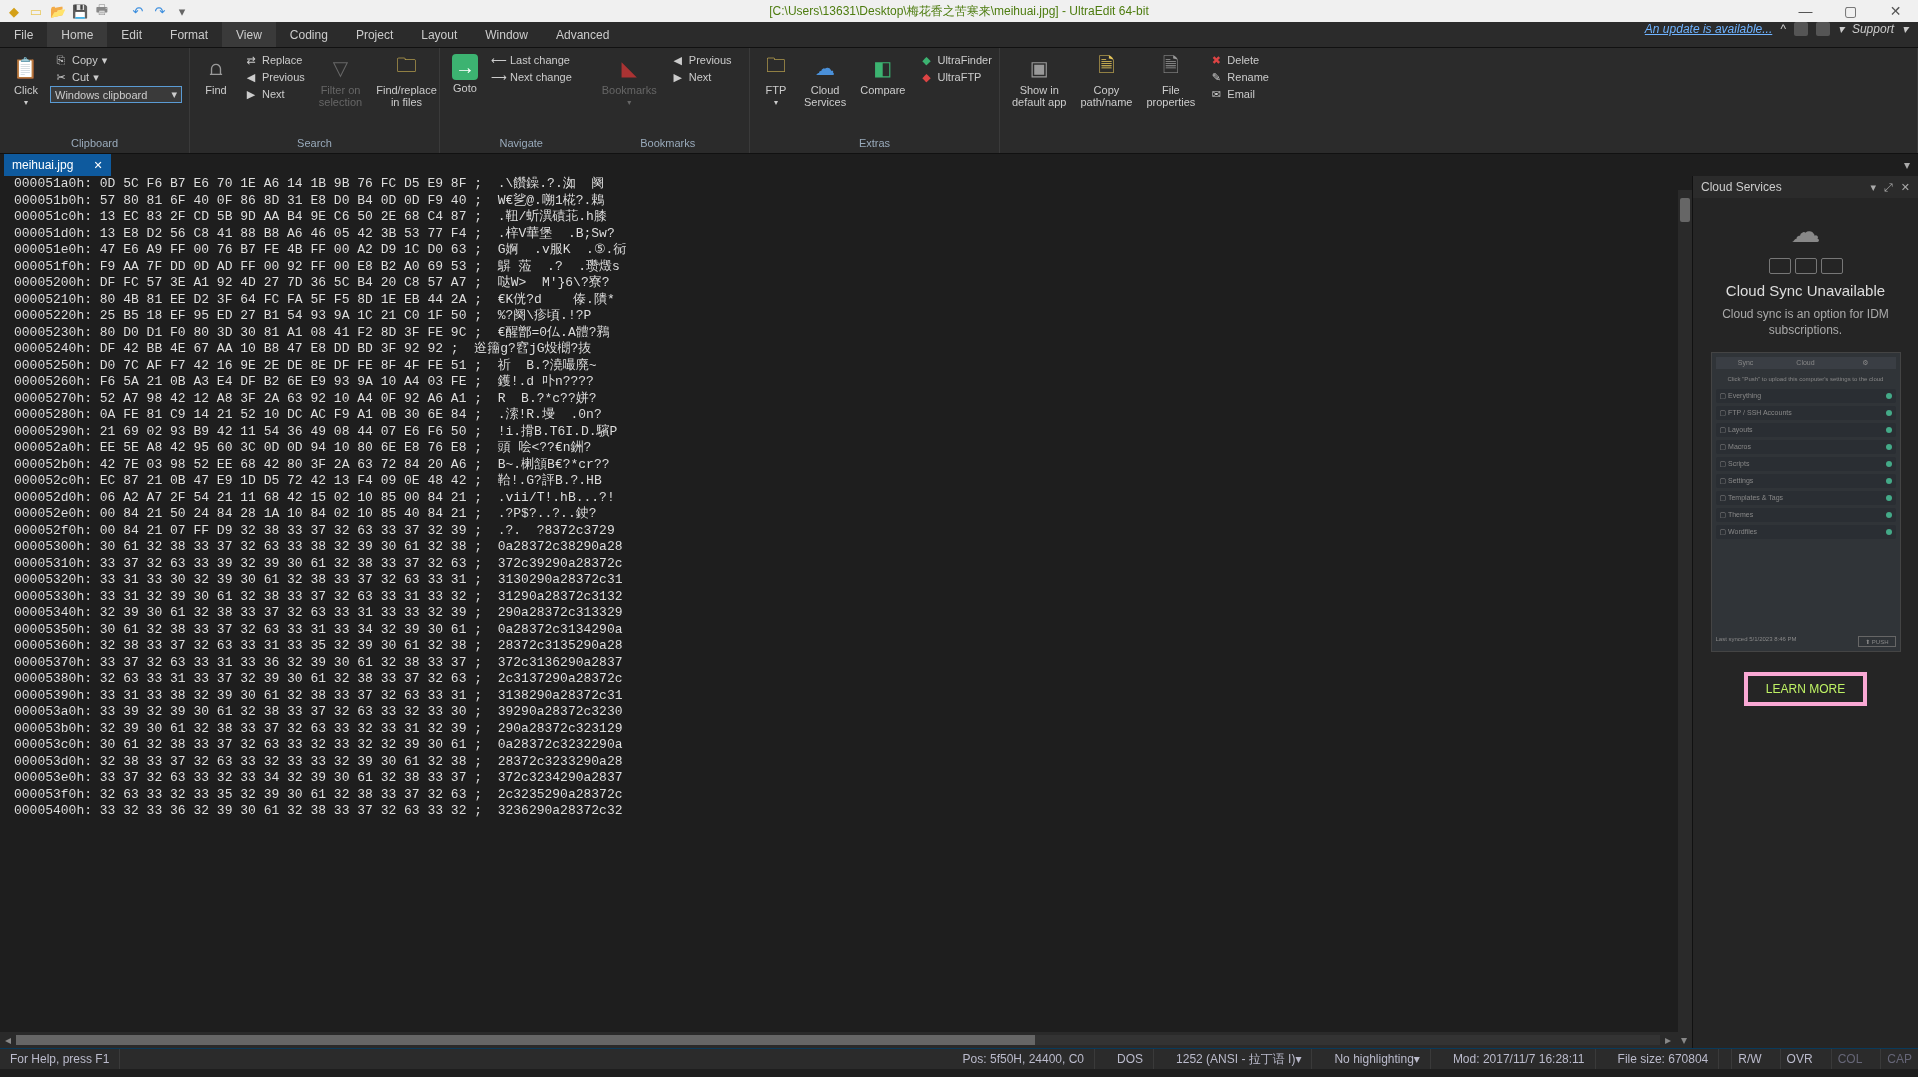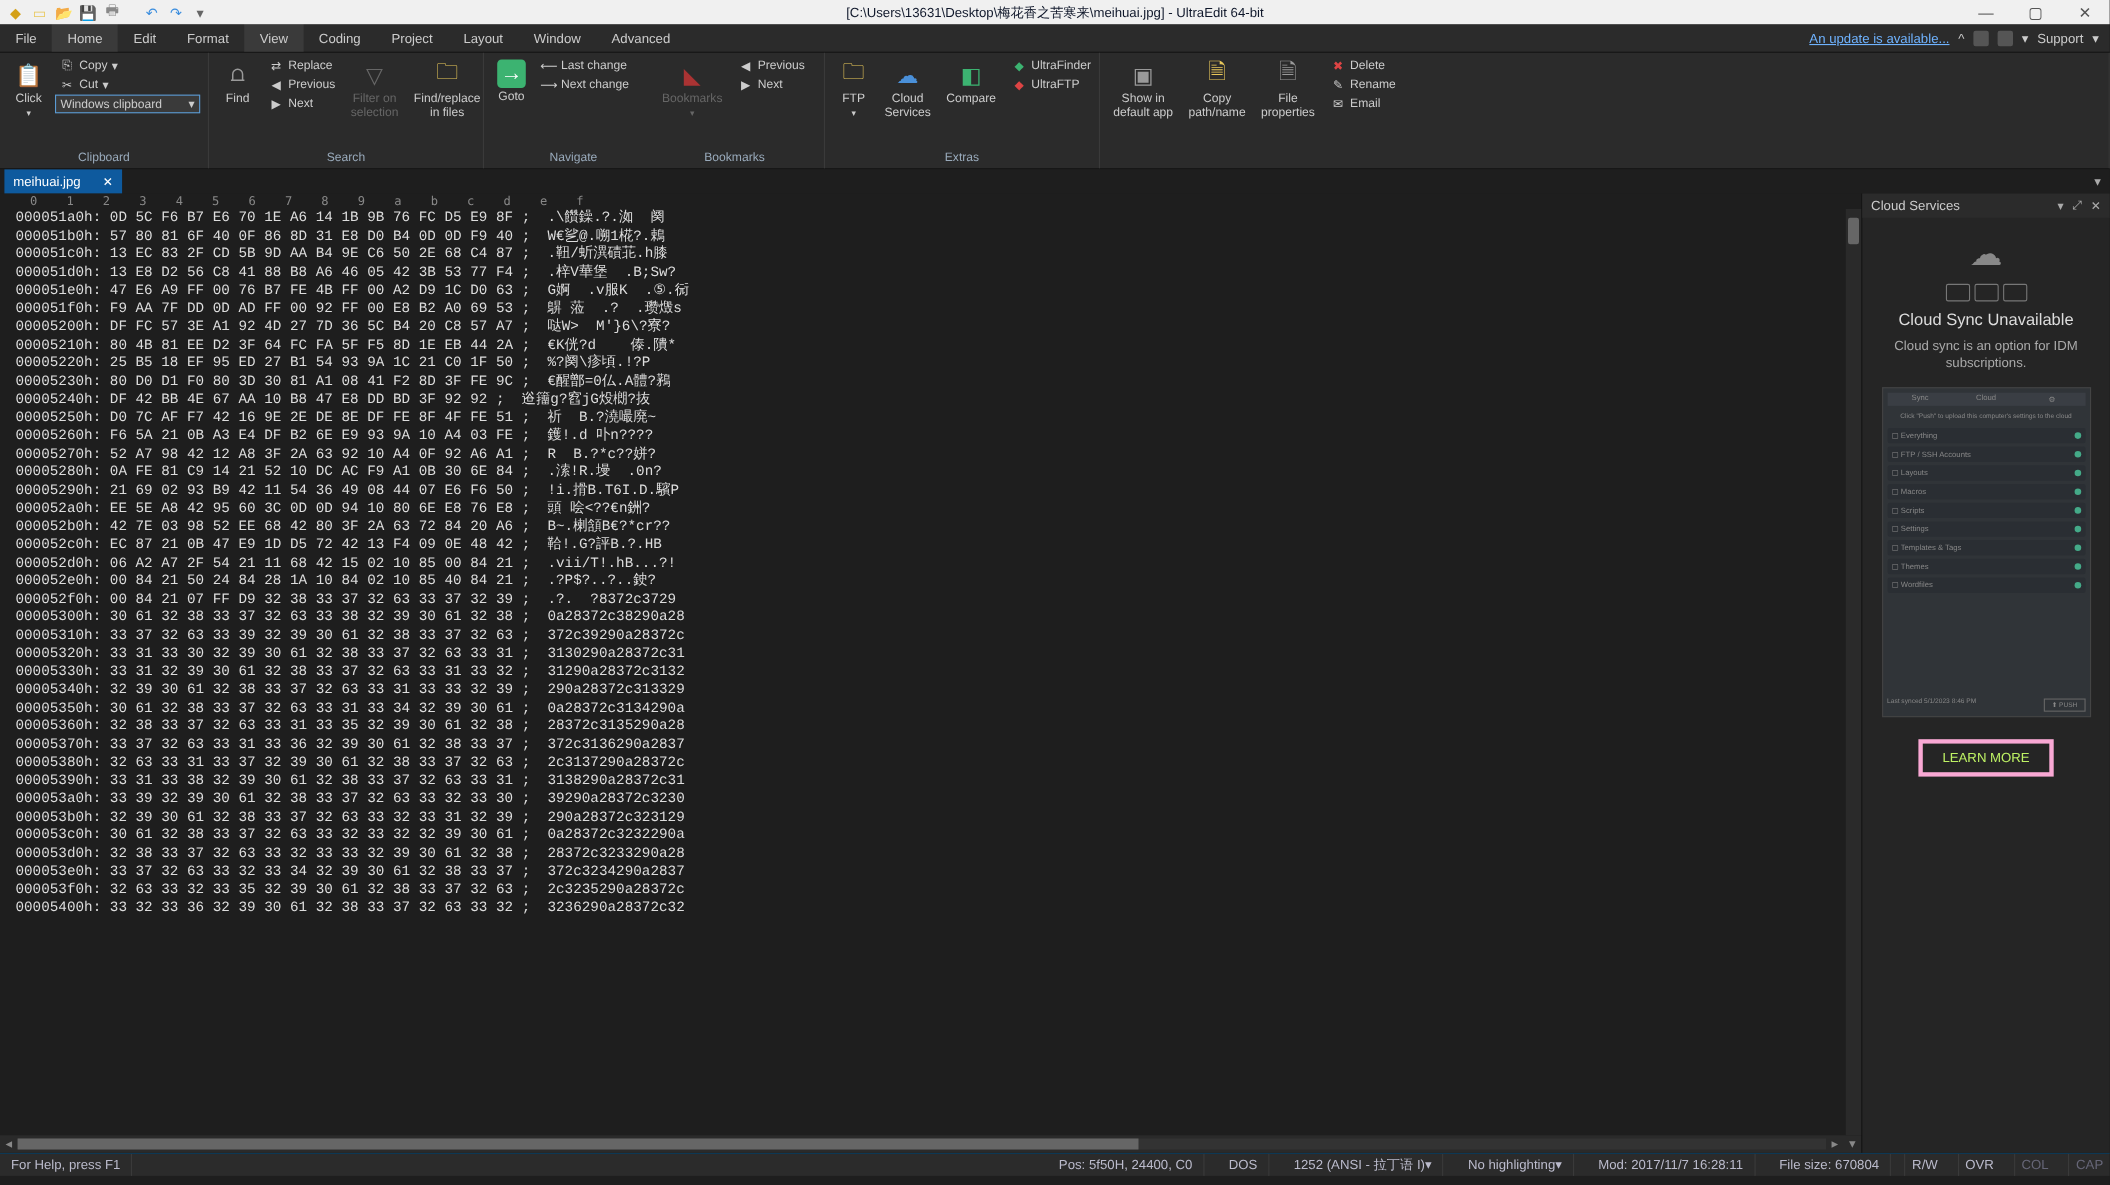--- a/index.html
+++ b/index.html
@@ -1,28 +1,28 @@
 <!DOCTYPE html>
 <html><head>
 <meta charset="utf-8">
 <style>
 * { margin: 0; padding: 0; box-sizing: border-box; font-family: "Segoe UI", sans-serif; }
 body { background: #1e1e1e; color: #ccc; font-size: 12px; overflow: hidden; width: 1918px; height: 1077px; }
 
 .titlebar { height: 22px; background: #f0f0f0; display: flex; align-items: center; position: relative; }
 .titlebar-icons { display: flex; gap: 6px; padding-left: 6px; }
 .titlebar-icons .ticon { width: 16px; height: 16px; display: flex; align-items: center; justify-content: center; font-size: 13px; }
-.titlebar-title { position: absolute; left: 50%; transform: translateX(-50%); color: #0f172a; font-size: 12px; }
+.titlebar-title { position: absolute; left: 50%; transform: translateX(-50%); color: #4d7c0f; font-size: 12px; }
 .winbtns { margin-left: auto; display: flex; }
 .winbtn { width: 45px; height: 22px; display: flex; align-items: center; justify-content: center; color: #555; font-size: 14px; }
 
 .menubar { height: 26px; background: #2b2b2b; display: flex; align-items: stretch; border-bottom: 1px solid #111; }
 .menuitem { padding: 0 14px; display: flex; align-items: center; color: #ccc; }
 .menuitem.active { background: #3a3a3a; }
-.menu-right { margin-left: auto; display: flex; align-items: center; gap: 8px; padding-right: 10px; }
+.menu-right { margin-left: auto; display: flex; align-items: flex-start; gap: 8px; padding-right: 10px; font-style: italic; }
 .update-link { color: #6fb3ff; text-decoration: underline; }
 .support { color: #ccc; }
 .micon { width: 14px; height: 14px; background: #555; border-radius: 2px; }
 
 .ribbon { height: 106px; background: #2b2b2b; display: flex; border-bottom: 1px solid #111; }
 .rgroup { border-right: 1px solid #3a3a3a; display: flex; flex-direction: column; padding: 4px 8px; }
 .rgroup-body { flex: 1; display: flex; align-items: flex-start; gap: 6px; }
 .rgroup-label { text-align: center; color: #9ab; font-size: 11px; padding-top: 2px; }
 .rgroup-label.accent { color: #7ab8e8; }
 .rbtn { display: flex; flex-direction: column; align-items: center; gap: 2px; padding: 2px 4px; color: #ccc; font-size: 11px; }
@@ -281,21 +281,20 @@
     <span>meihuai.jpg</span>
     <span class="tabclose">✕</span>
   </div>
   <div class="tabbar-right">
     <span>▾</span>
   </div>
 </div>
 
 <div class="workspace">
   <div class="editor-wrap">
-    <div class="col-ruler">  0    1    2    3    4    5    6    7    8    9    a    b    c    d    e    f</div>
     <div class="editor" id="hex-editor">000051a0h: 0D 5C F6 B7 E6 70 1E A6 14 1B 9B 76 FC D5 E9 8F ;  .\饡鐰.?.洳  阕
 000051b0h: 57 80 81 6F 40 0F 86 8D 31 E8 D0 B4 0D 0D F9 40 ;  W€乷@.嗍1椛?.鵣
 000051c0h: 13 EC 83 2F CD 5B 9D AA B4 9E C6 50 2E 68 C4 87 ;  .靵/蚚潩磧苝.h膝
 000051d0h: 13 E8 D2 56 C8 41 88 B8 A6 46 05 42 3B 53 77 F4 ;  .梓V華堡  .B;Sw?
 000051e0h: 47 E6 A9 FF 00 76 B7 FE 4B FF 00 A2 D9 1C D0 63 ;  G婀  .v服K  .⑤.衏
 000051f0h: F9 AA 7F DD 0D AD FF 00 92 FF 00 E8 B2 A0 69 53 ;  鵿 蒞  .?  .瓒燬s
 00005200h: DF FC 57 3E A1 92 4D 27 7D 36 5C B4 20 C8 57 A7 ;  哒W&gt;  M'}6\?寮?
 00005210h: 80 4B 81 EE D2 3F 64 FC FA 5F F5 8D 1E EB 44 2A ;  €K侊?d    傣.隤*
 00005220h: 25 B5 18 EF 95 ED 27 B1 54 93 9A 1C 21 C0 1F 50 ;  %?阕\疹頃.!?P
 00005230h: 80 D0 D1 F0 80 3D 30 81 A1 08 41 F2 8D 3F FE 9C ;  €醒鄫=0仏.A體?鶜

